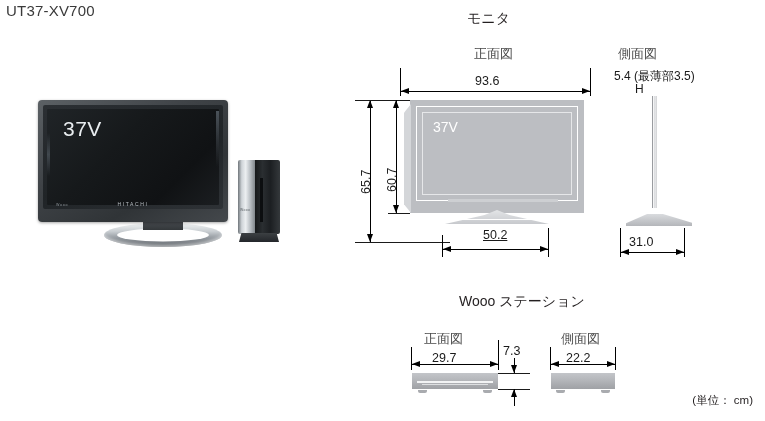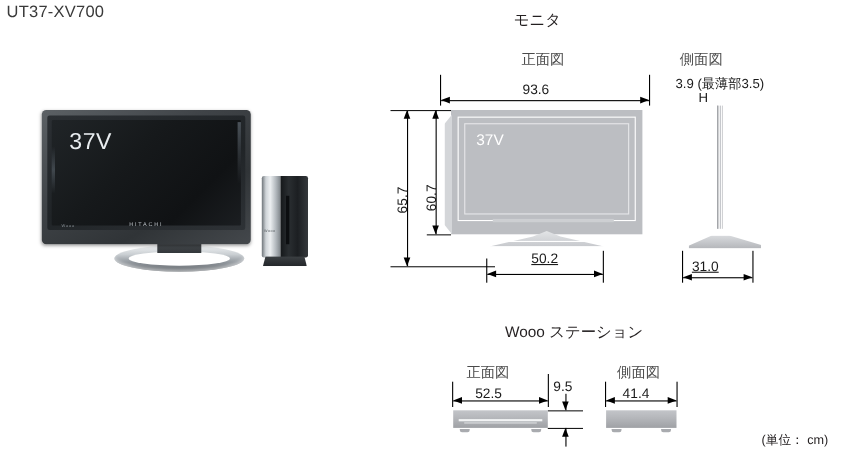--- a/index.html
+++ b/index.html
@@ -253,21 +253,21 @@
 <div class="abs view-label" style="left:474px; top:45px;">正面図</div>
 <div class="abs view-label" style="left:618px; top:45px;">側面図</div>
 
 <div class="abs dim-text" style="left:475px; top:74px;">93.6</div>
 <div class="abs line-v" style="left:400px; top:68px; height:28px;"></div>
 <div class="abs line-v" style="left:590px; top:68px; height:28px;"></div>
 <div class="abs line-h" style="left:401px; top:91px; width:189px;"></div>
 <div class="abs arrow arrow-l" style="left:401px; top:88px;"></div>
 <div class="abs arrow arrow-r" style="left:582px; top:88px;"></div>
 
-<div class="abs dim-text" style="left:614px; top:68px; font-size:12px;">3.9 (最薄部3.5)</div>
+<div class="abs dim-text" style="left:614px; top:68px; font-size:12px;">5.4 (最薄部3.5)</div>
 <div class="abs dim-text" style="left:635px; top:82px; font-size:12px;">H</div>
 
 <div class="abs dim-text vert-text" style="left:359px; top:194px;">65.7</div>
 <div class="abs line-v" style="left:370px; top:100px; height:142px;"></div>
 <div class="abs arrow arrow-u" style="left:367px; top:100px;"></div>
 <div class="abs arrow arrow-d" style="left:367px; top:234px;"></div>
 <div class="abs ext-h" style="left:355px; top:100px; width:55px;"></div>
 <div class="abs ext-h" style="left:355px; top:242px; width:95px;"></div>
 
 <div class="abs dim-text vert-text" style="left:385px; top:192px;">60.7</div>
@@ -296,47 +296,47 @@
 <div class="abs line-h" style="left:443px; top:249px; width:105px;"></div>
 <div class="abs arrow arrow-l" style="left:443px; top:246px;"></div>
 <div class="abs arrow arrow-r" style="left:540px; top:246px;"></div>
 
 <div class="abs" id="mon-side">
   <div class="ms-panel"></div>
   <div class="ms-panel-edge"></div>
   <div class="ms-foot"></div>
 </div>
 
-<div class="abs dim-text" style="left:629px; top:235px;text-decoration:underline;">31.0</div>
+<div class="abs dim-text" style="left:629px; top:235px;">31.0</div>
 <div class="abs line-v" style="left:620px; top:228px; height:29px;"></div>
 <div class="abs line-v" style="left:684px; top:228px; height:29px;"></div>
 <div class="abs line-h" style="left:621px; top:252px; width:63px;"></div>
 <div class="abs arrow arrow-l" style="left:621px; top:249px;"></div>
 <div class="abs arrow arrow-r" style="left:676px; top:249px;"></div>
 
 <div class="abs sec-title" style="left:459px; top:293px;">Wooo ステーション</div>
 <div class="abs view-label" style="left:424px; top:330px;">正面図</div>
 <div class="abs view-label" style="left:561px; top:330px;">側面図</div>
 
-<div class="abs dim-text" style="left:432px; top:351px;">52.5</div>
+<div class="abs dim-text" style="left:432px; top:351px;">29.7</div>
 <div class="abs line-v" style="left:411px; top:347px; height:23px;"></div>
 <div class="abs line-v" style="left:498px; top:340px; height:30px;"></div>
 <div class="abs line-h" style="left:412px; top:364px; width:86px;"></div>
 <div class="abs arrow arrow-l" style="left:412px; top:361px;"></div>
 <div class="abs arrow arrow-r" style="left:490px; top:361px;"></div>
 
-<div class="abs dim-text" style="left:503px; top:344px;">9.5</div>
+<div class="abs dim-text" style="left:503px; top:344px;">7.3</div>
 <div class="abs ext-h" style="left:498px; top:373px; width:32px;"></div>
 <div class="abs ext-h" style="left:498px; top:389px; width:32px;"></div>
 <div class="abs line-v" style="left:514px; top:358px; height:15px;"></div>
 <div class="abs arrow arrow-d" style="left:511px; top:365px;"></div>
 <div class="abs line-v" style="left:514px; top:389px; height:17px;"></div>
 <div class="abs arrow arrow-u" style="left:511px; top:389px;"></div>
 
-<div class="abs dim-text" style="left:566px; top:351px;">41.4</div>
+<div class="abs dim-text" style="left:566px; top:351px;">22.2</div>
 <div class="abs line-v" style="left:550px; top:347px; height:23px;"></div>
 <div class="abs line-v" style="left:615px; top:347px; height:23px;"></div>
 <div class="abs line-h" style="left:551px; top:364px; width:64px;"></div>
 <div class="abs arrow arrow-l" style="left:551px; top:361px;"></div>
 <div class="abs arrow arrow-r" style="left:607px; top:361px;"></div>
 
 <div class="abs" id="ws-front">
   <div class="wsf-body">
     <div class="wsf-slot"></div>
     <div class="wsf-slot2"></div>

